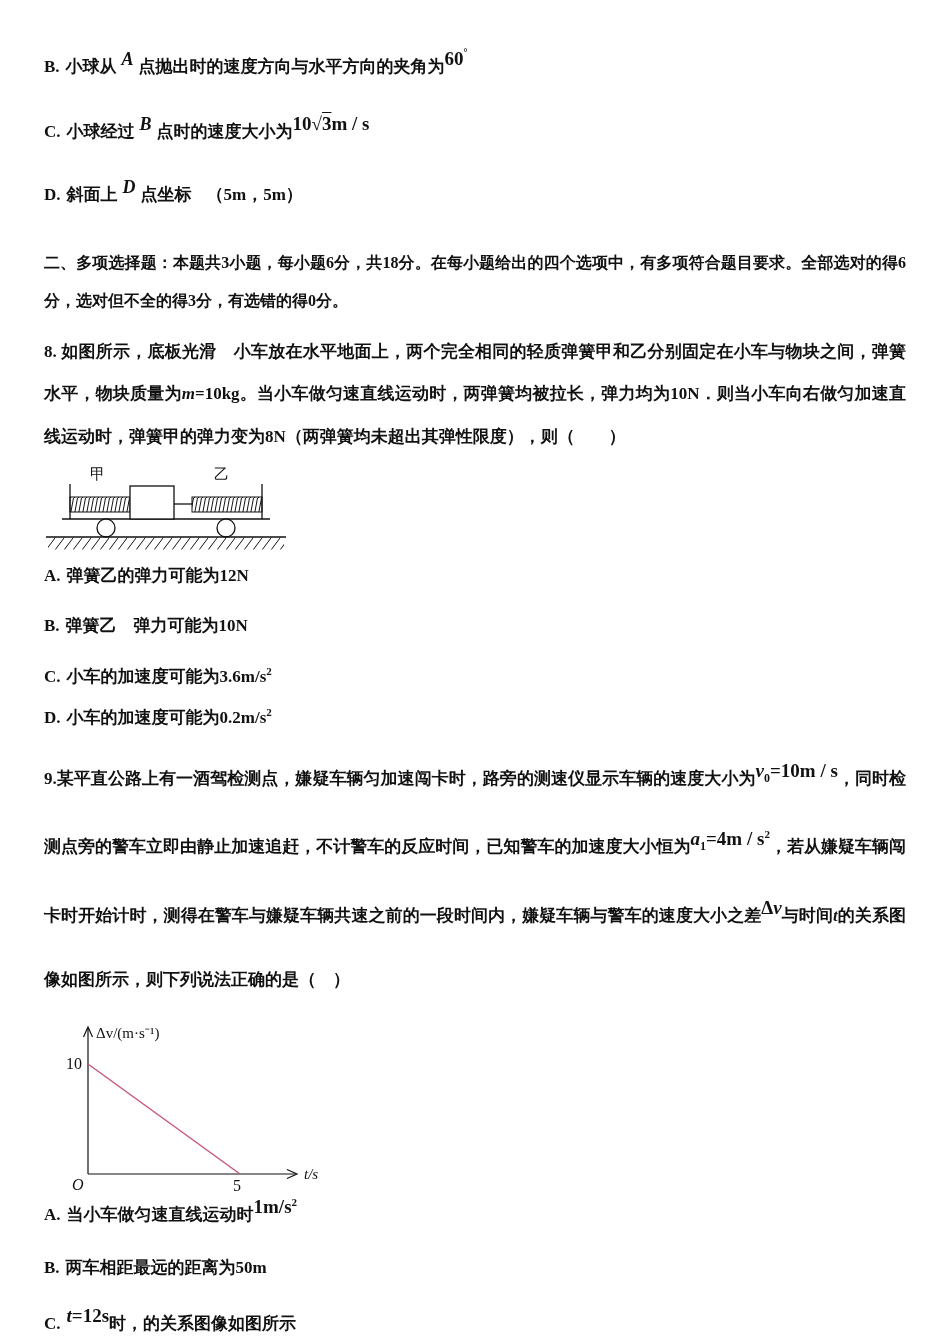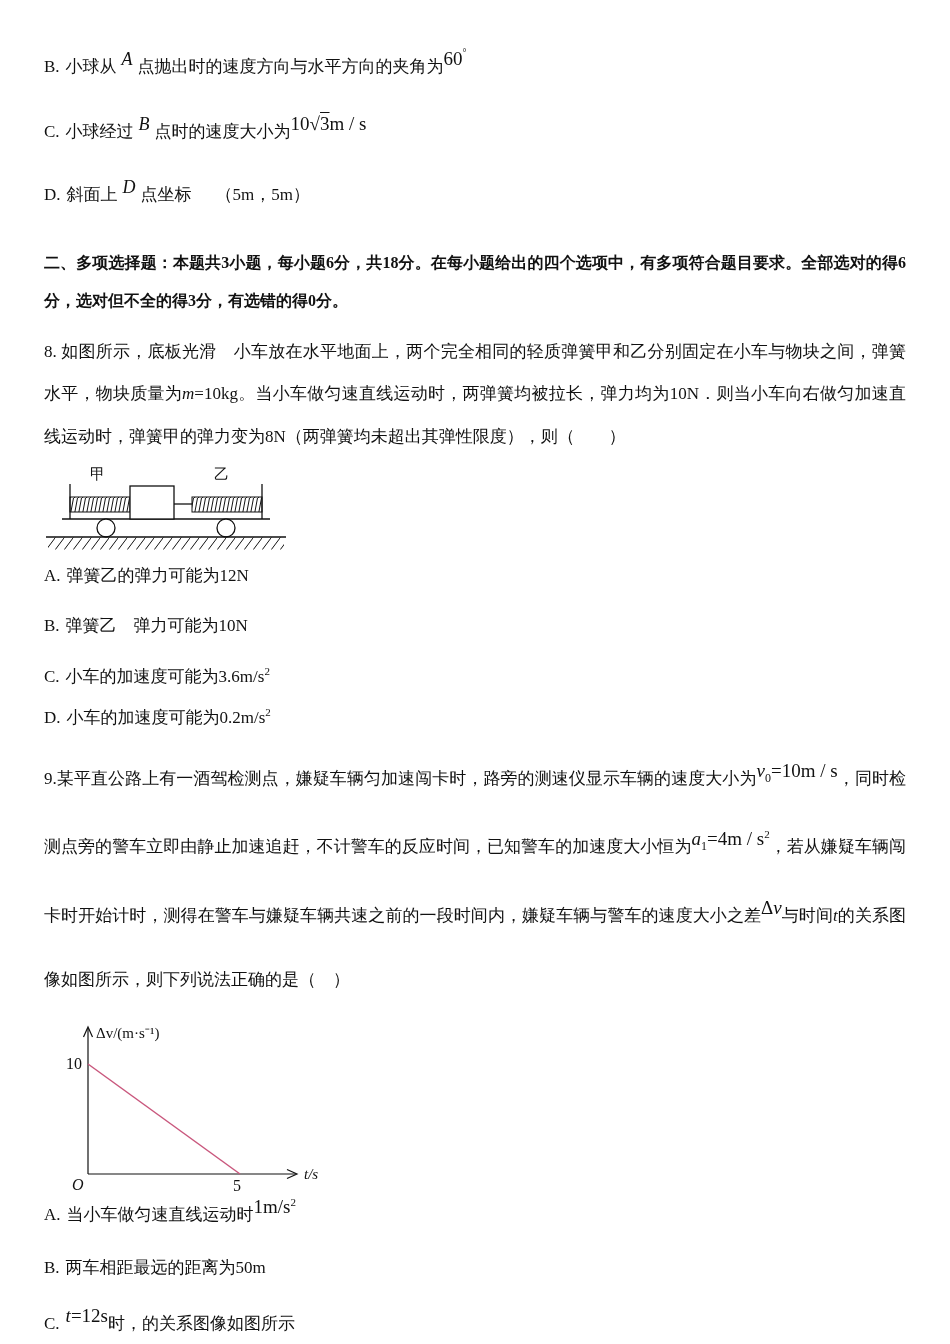--- a/index.html
+++ b/index.html
@@ -3,35 +3,35 @@
 <meta charset="utf-8">
 <style>
   * { box-sizing: border-box; }
   html, body { margin: 0; padding: 0; background: #ffffff; }
   body {
     width: 950px; height: 1344px; overflow: hidden;
     font-family: "Liberation Serif", serif;
     color: #111; font-size: 17px;
   }
   .page { padding: 52px 44px 0 44px; }
-  p { margin: 0; text-align: justify; }
+  p { margin: 0; text-align: justify; font-weight: bold; }
 
   .opt-line { line-height: 1.5; margin-bottom: 36px; }
   .opt-label { margin-right: 6px; }
 
   .fvar { font-style: italic; position: relative; top: -7px; font-size: 18px; margin: 0 5px; }
 
   .raised { position: relative; top: -7px; font-size: 19px; white-space: nowrap; }
   .raised sub { font-size: 12px; }
   .raised sup { font-size: 11px; }
   .deg sup { font-size: 10px; top: -2px; position: relative; }
 
   .radicand { text-decoration: overline; }
 
-  .coords { margin-left: 24px; }
+  .coords { margin-left: 15px; }
 
   .section-header { font-weight: bold; font-size: 16px; line-height: 2.4; margin: 10px 0 10px 0; }
 
   .q8-stem { line-height: 2.5; }
   .q8-figure { margin: 8px 0 10px 2px; display: block; }
   .q8-option { line-height: 1.65; margin-bottom: 22px; }
   .q8-option.tight { margin-bottom: 12px; }
   .small-sup { font-size: 11px; }
 
   .q9-stem { line-height: 3.6; margin-top: 2px; }

